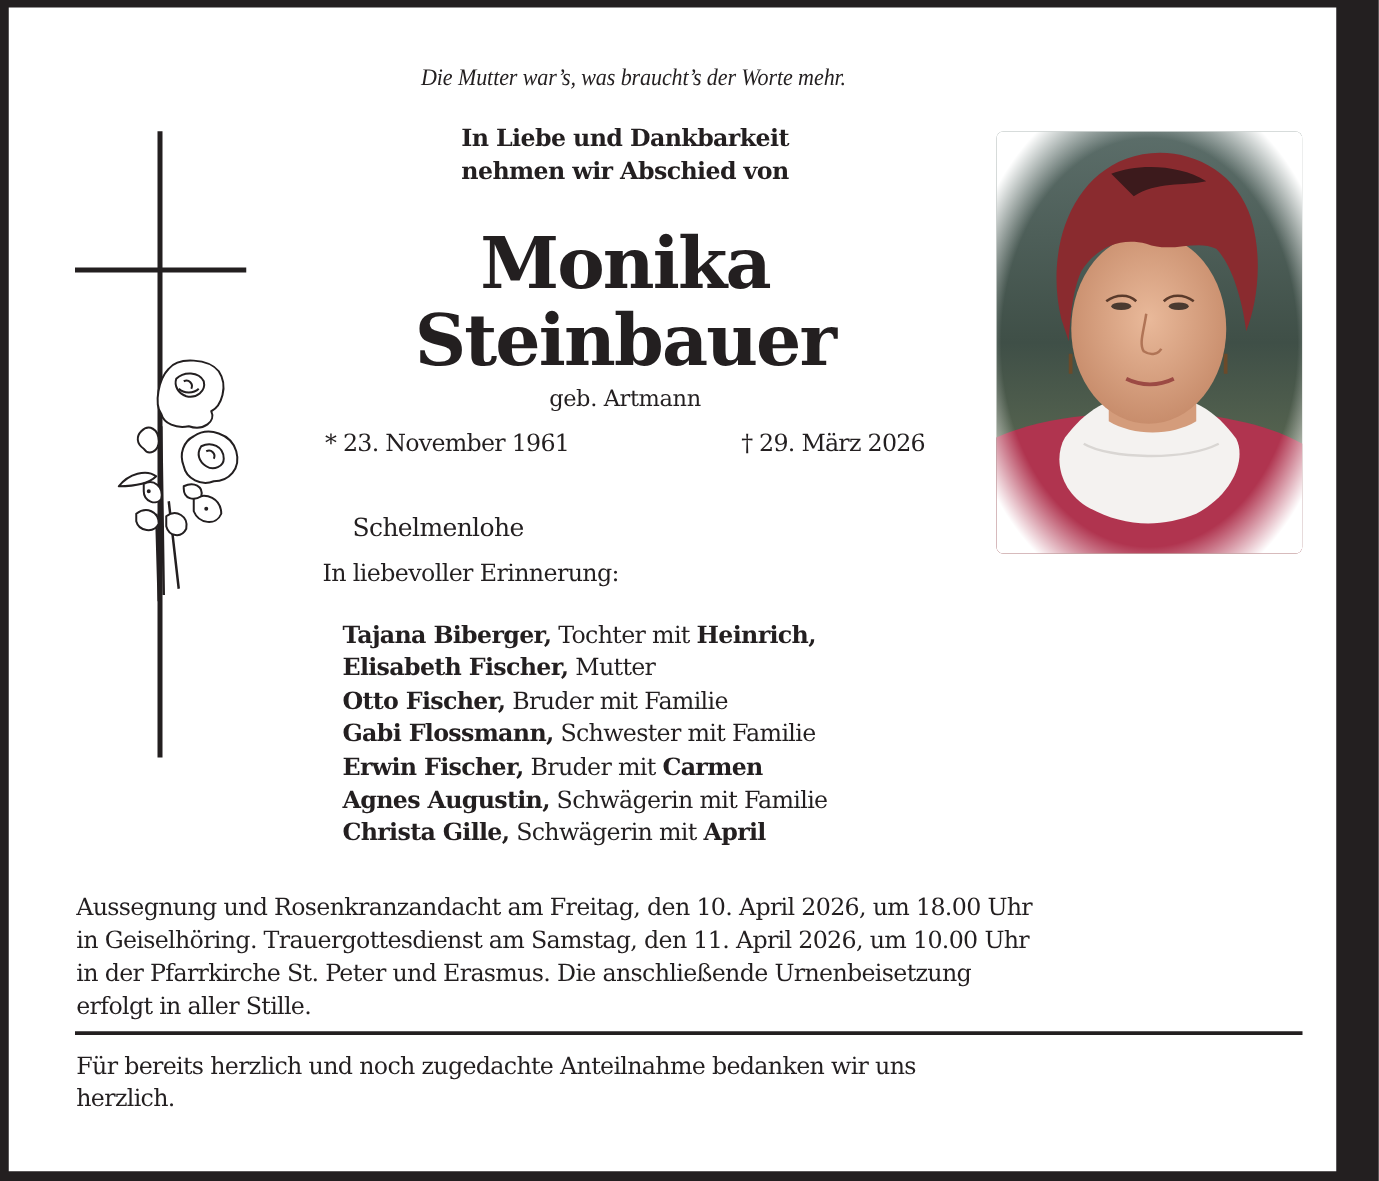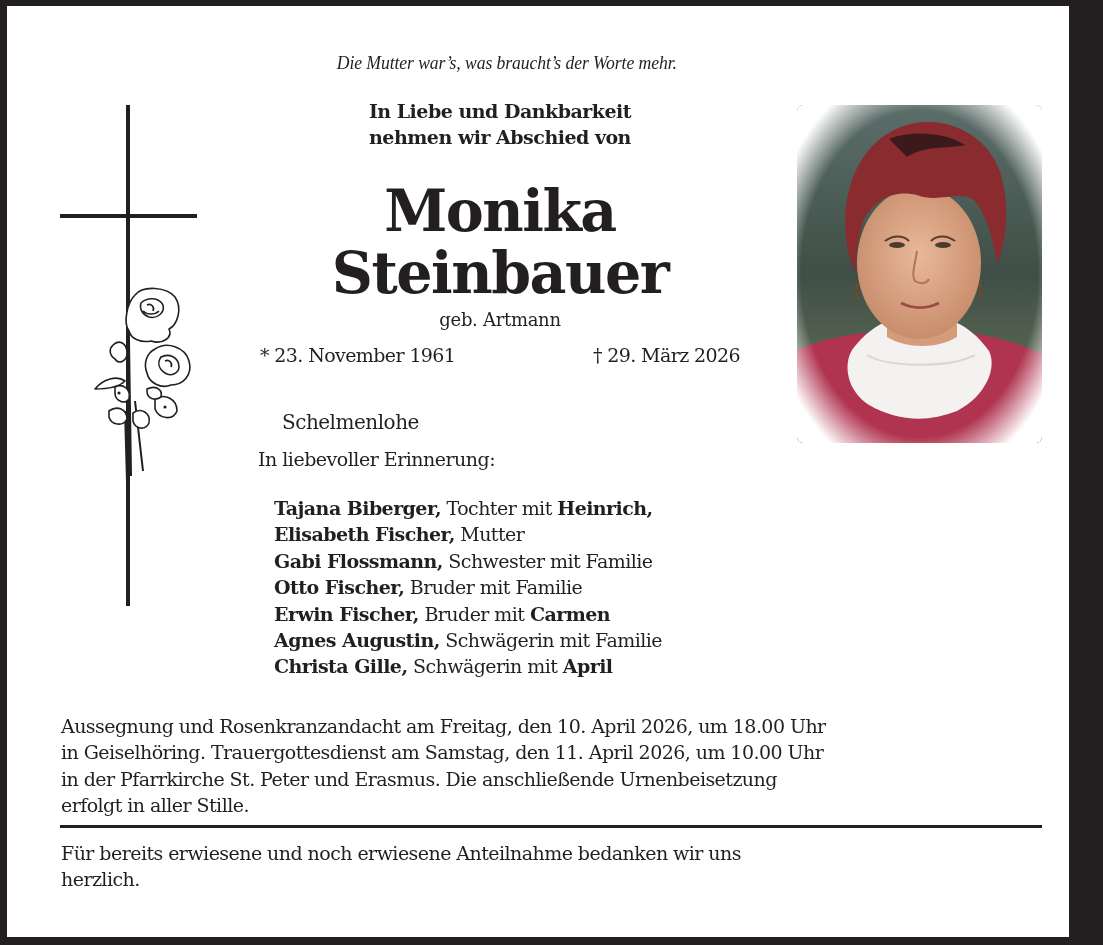--- a/index.html
+++ b/index.html
@@ -89,38 +89,38 @@
     <span>† 29. März 2026</span>
   </div>
 
   <div class="abs place">Schelmenlohe</div>
 
   <div class="abs memory-label">In liebevoller Erinnerung:</div>
 
   <ul class="abs mourners" id="mourners">
       <li><b>Tajana Biberger,</b><span> Tochter mit </span><b>Heinrich,</b></li>
       <li><b>Elisabeth Fischer,</b><span> Mutter</span></li>
+      <li><b>Otto Fischer,</b><span> Bruder mit Familie</span></li>
       <li><b>Gabi Flossmann,</b><span> Schwester mit Familie</span></li>
-      <li><b>Otto Fischer,</b><span> Bruder mit Familie</span></li>
       <li><b>Erwin Fischer,</b><span> Bruder mit </span><b>Carmen</b></li>
       <li><b>Agnes Augustin,</b><span> Schwägerin mit Familie</span></li>
       <li><b>Christa Gille,</b><span> Schwägerin mit </span><b>April</b></li>
     </ul>
 
   <div class="abs announce">
     <div>Aussegnung und Rosenkranzandacht am Freitag, den 10. April 2026, um 18.00 Uhr</div>
     <div>in Geiselhöring. Trauergottesdienst am Samstag, den 11. April 2026, um 10.00 Uhr</div>
     <div>in der Pfarrkirche St. Peter und Erasmus. Die anschließende Urnenbeisetzung</div>
     <div>erfolgt in aller Stille.</div>
   </div>
 
   <div class="abs rule"></div>
 
   <div class="abs thanks">
-    <div>Für bereits erwiesene und noch erwiesene Anteilnahme bedanken wir uns</div>
+    <div>Für bereits herzlich und noch zugedachte Anteilnahme bedanken wir uns</div>
     <div>herzlich.</div>
   </div>
 
   <div class="abs cross-v"></div>
   <div class="abs cross-h"></div>
   <div class="abs roses">
     <svg width="110" height="220" viewBox="0 0 110 220" fill="#fff" stroke="#231f20" stroke-width="1.6" stroke-linejoin="round">
 
       <path d="M44 60 L46 195 M50 120 L58 190 M40 130 L42 200" fill="none" stroke-width="2"></path>
 

